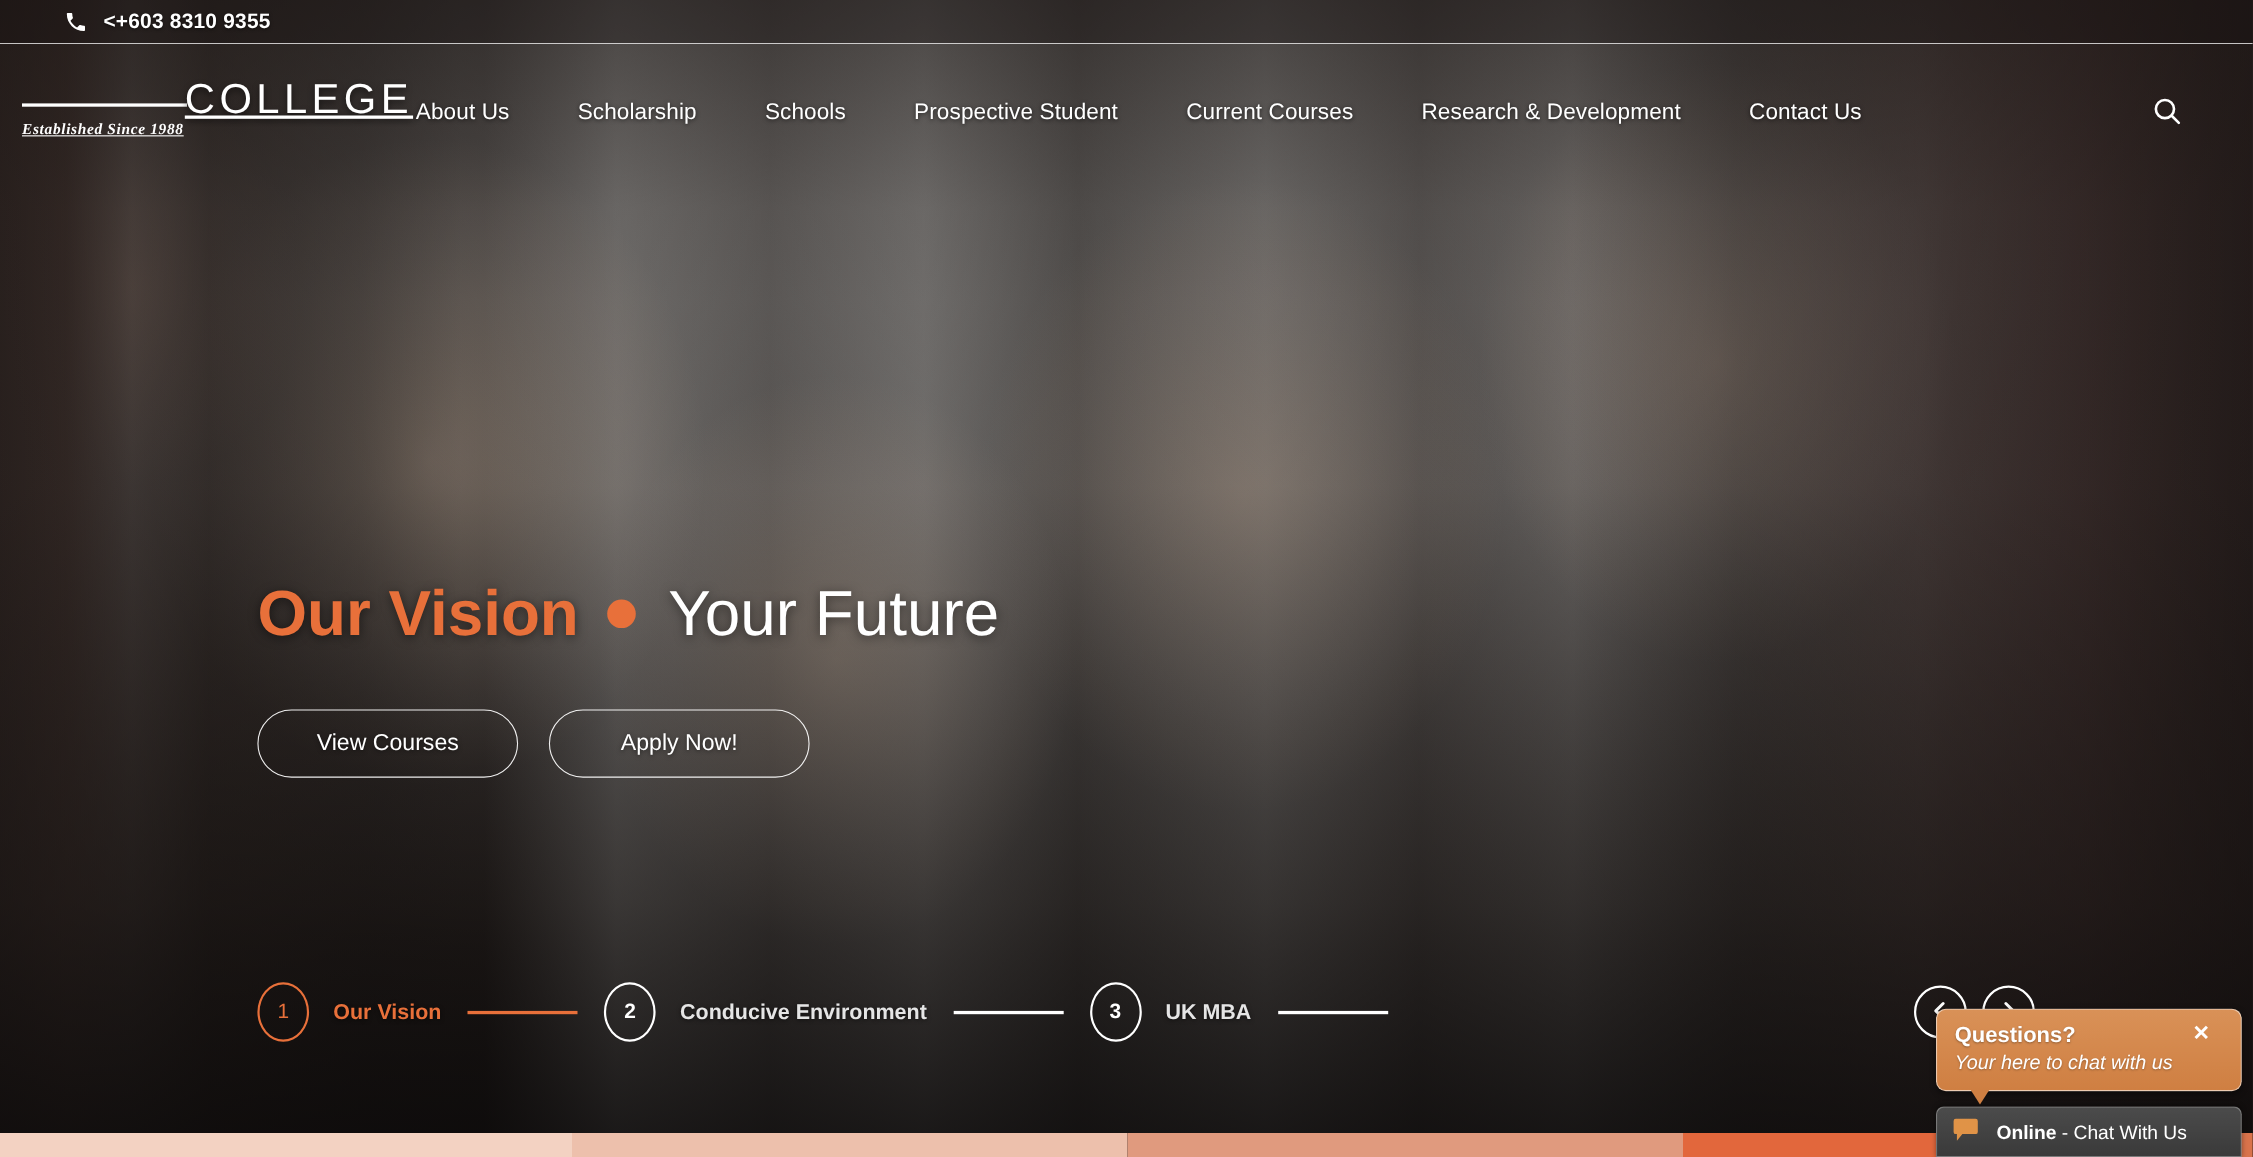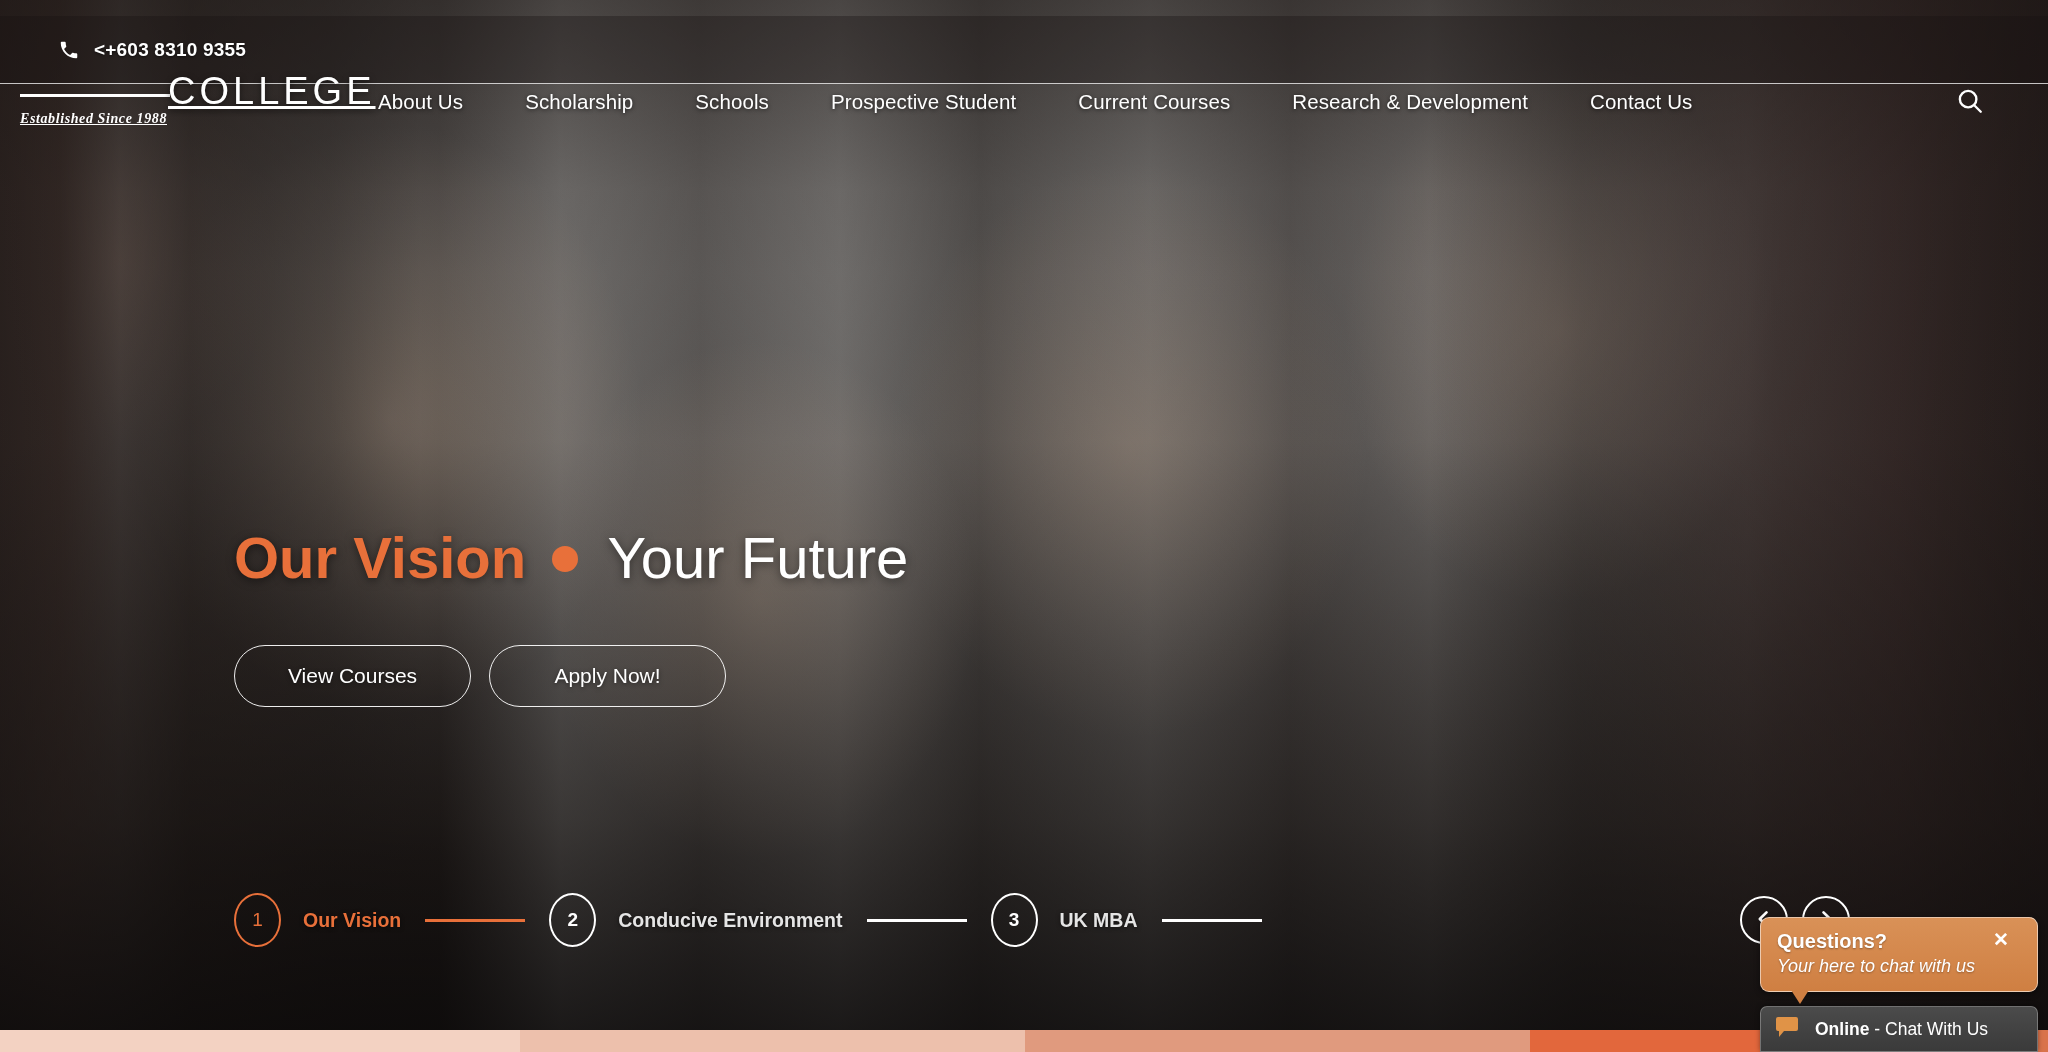--- a/index.html
+++ b/index.html
@@ -47,21 +47,21 @@
     background:
       linear-gradient(180deg, rgba(28,22,20,.55) 0%, rgba(28,22,20,.25) 18%,
                               rgba(24,20,18,.18) 42%, rgba(18,15,14,.55) 78%,
                               rgba(12,10,10,.86) 100%),
       linear-gradient(90deg, rgba(30,22,20,.55) 0%, rgba(30,22,20,.10) 28%,
                               rgba(30,22,20,.06) 70%, rgba(30,22,20,.45) 100%);
   }
 
   
   .topbar {
-    position:absolute; top:16px; left:0; right:0; height:68px;
+    position:absolute; top:0; left:0; right:0; height:40px;
     display:flex; align-items:center;
     background:rgba(22,18,17,.35);
     border-bottom:1px solid rgba(255,255,255,.75);
     z-index:20;
   }
   .phone-link {
     display:flex; align-items:center; gap:14px;
     margin-left:58px; text-decoration:none;
   }
   .phone-icon { width:22px; height:22px; display:block; }
@@ -120,21 +120,21 @@
   .hero-copy { position:absolute; left:234px; top:528px; z-index:15; }
   .hero-title {
     font-size:58px; font-weight:normal; color:#fff; line-height:1.05;
     white-space:nowrap; text-shadow:0 2px 10px rgba(0,0,0,.5);
   }
   .hero-title .accent { color:#E8703A; font-weight:bold; }
   .hero-dot {
     display:inline-block; width:26px; height:26px; border-radius:50%;
     background:#E8703A; vertical-align:middle; margin:0 14px 8px 10px;
   }
-  .hero-btns { display:flex; gap:18px; margin-top:56px; }
+  .hero-btns { display:flex; gap:28px; margin-top:56px; }
   .hero-btn {
     min-width:237px; height:62px;
     border:1.6px solid rgba(255,255,255,.92); border-radius:34px;
     background:transparent; color:#fff; font-size:21px; cursor:pointer;
     display:flex; align-items:center; justify-content:center;
     text-shadow:0 1px 4px rgba(0,0,0,.5);
     font-family:"Liberation Sans", sans-serif;
   }
 
   

